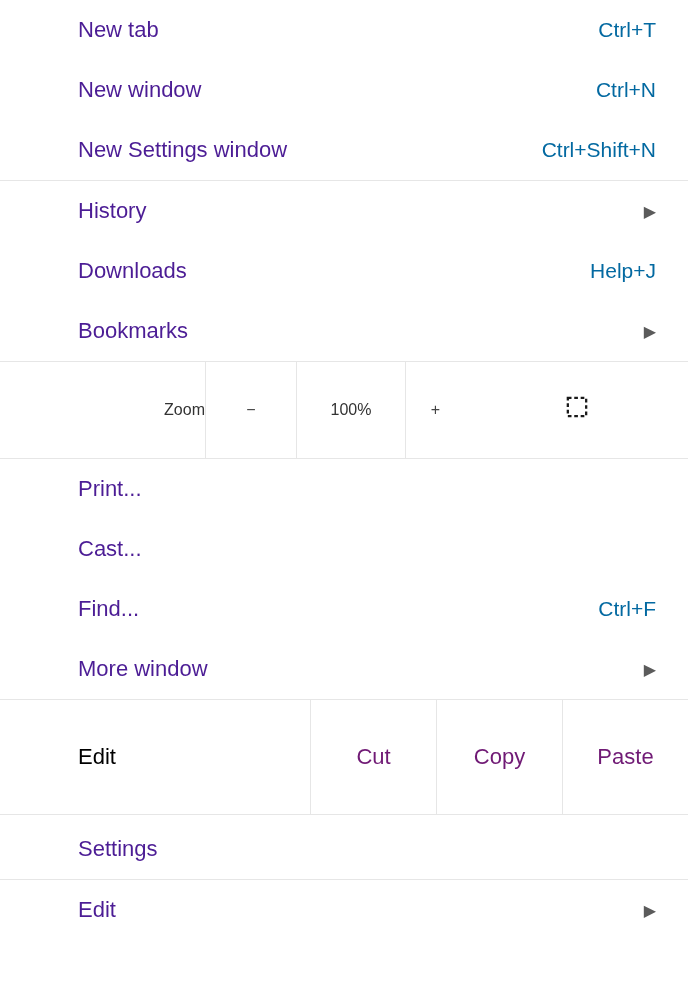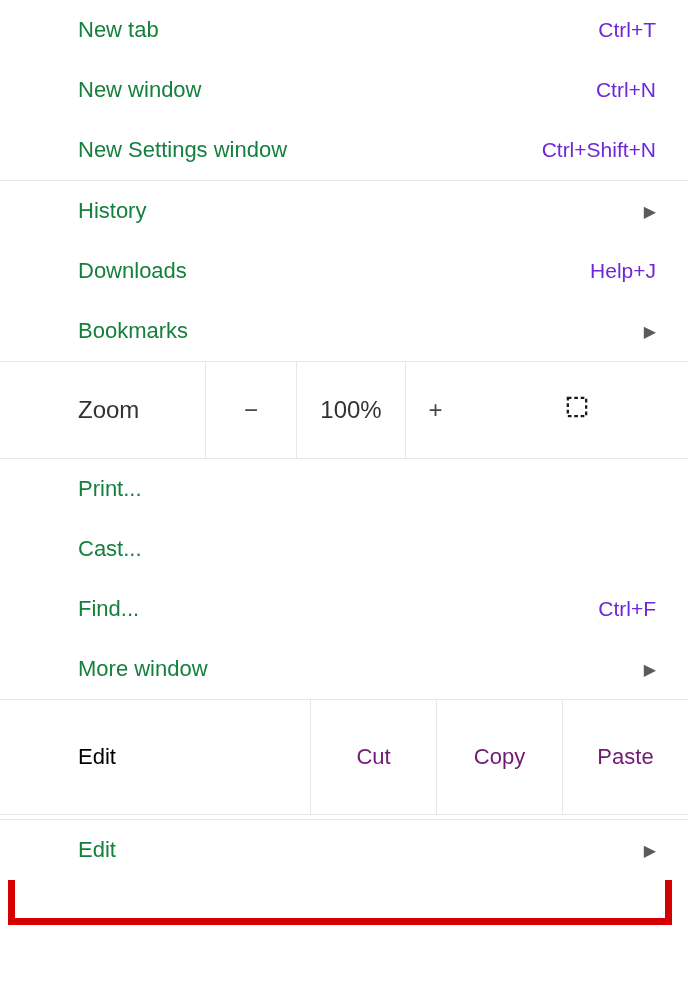--- a/index.html
+++ b/index.html
@@ -21,45 +21,46 @@
       display: flex;
       align-items: center;
       justify-content: space-between;
       padding: 16px 32px 16px 78px;
       font-size: 22px;
       color: #333;
       cursor: pointer;
       position: relative;
       min-height: 60px;
     }
-    .label { color: #15803d; }
+    .label { color: #4c1d95; }
     .shortcut {
-      color: #6d28d9;
+      color: #0369a1;
       text-align: right;
       flex-shrink: 0;
       font-size: 21px;
     }
     .separator {
       border: none;
       border-top: 1px solid #e6e6e6;
       margin: 0;
     }
     .arrow {
       color: #5b5b5b;
       font-size: 16px;
     }
     
     .zoom-row {
       display: flex;
       align-items: center;
       padding: 0;
       border-bottom: 1px solid #e6e6e6;
       height: 97px;
-      font-size: 24px;
+      font-size: 16px;
       color: #333;
+      text-align: right;
     }
     .zoom-label {
       padding-left: 78px;
       flex: 0 0 205px;
     }
     .zoom-cell {
       display:flex;
       align-items:center;
       justify-content:center;
       height:100%;
@@ -274,20 +275,23 @@
 
   <div class="edit-row">
     <div class="edit-label">Edit</div>
     <div class="edit-btn">Cut</div>
     <div class="edit-btn">Copy</div>
     <div class="edit-btn">Paste</div>
   </div>
 
   <div class="section-bottom-pad"></div>
 
+  <div class="menu-item" id="settings-item">
+    <span class="label">Settings</span>
+  </div>
 
   <hr class="separator">
 
   <div class="menu-item">
     <span class="label">Edit</span>
     <span class="arrow">▶</span>
   </div>
 
 </div>
 

